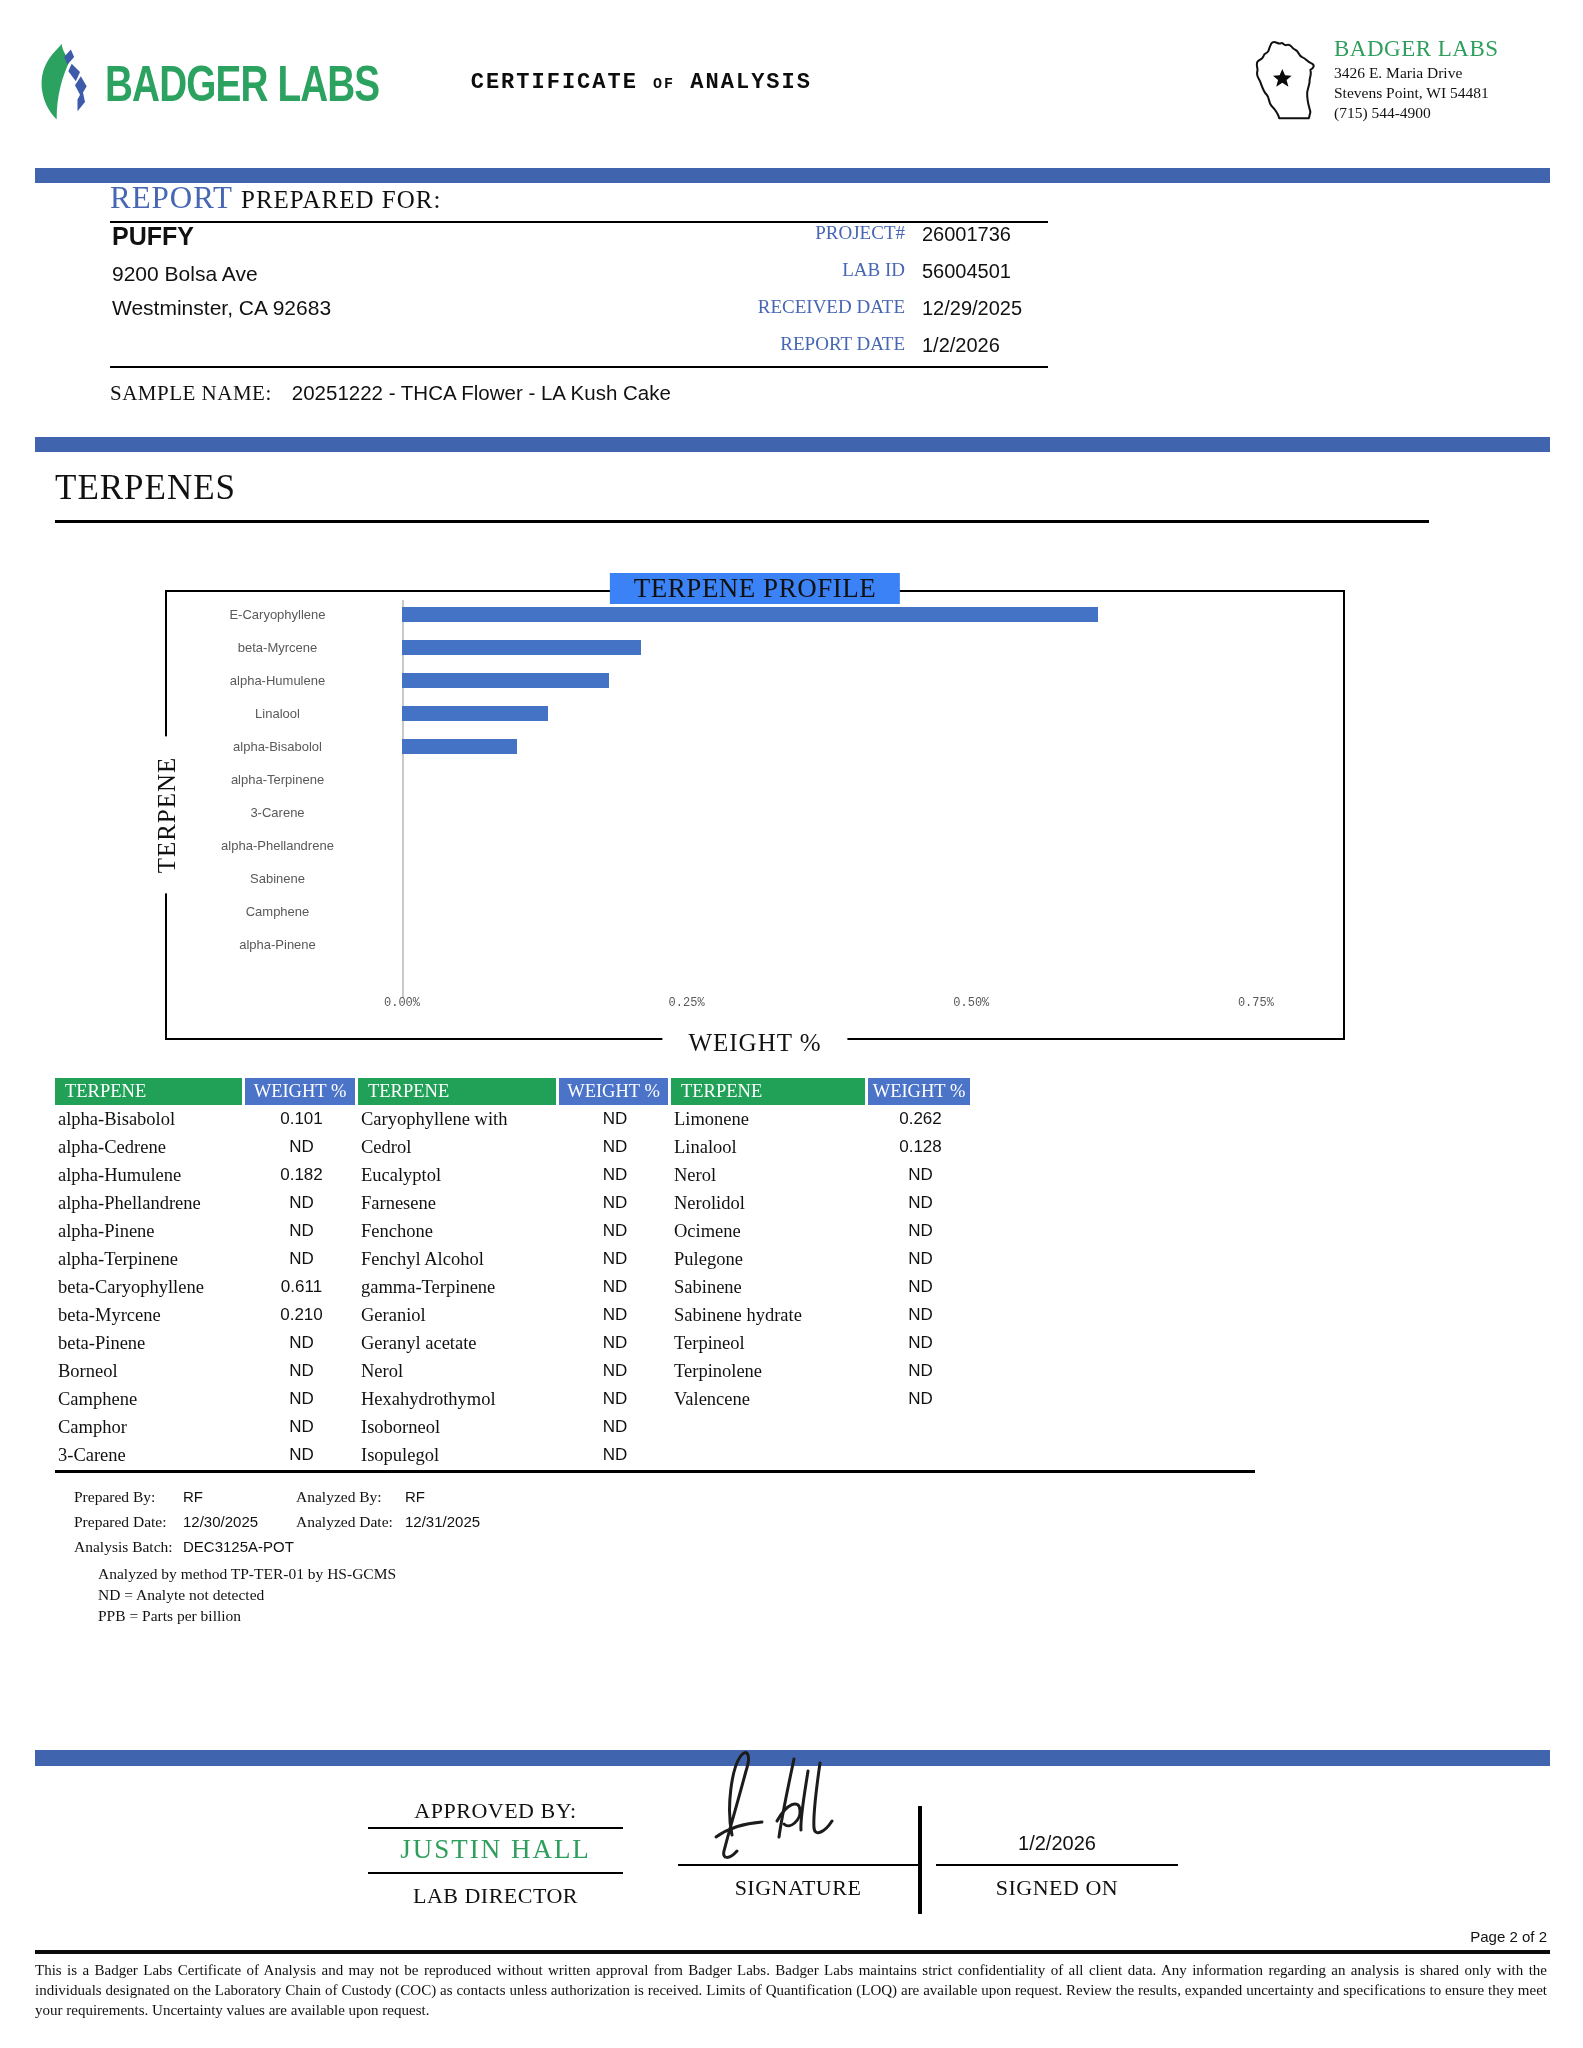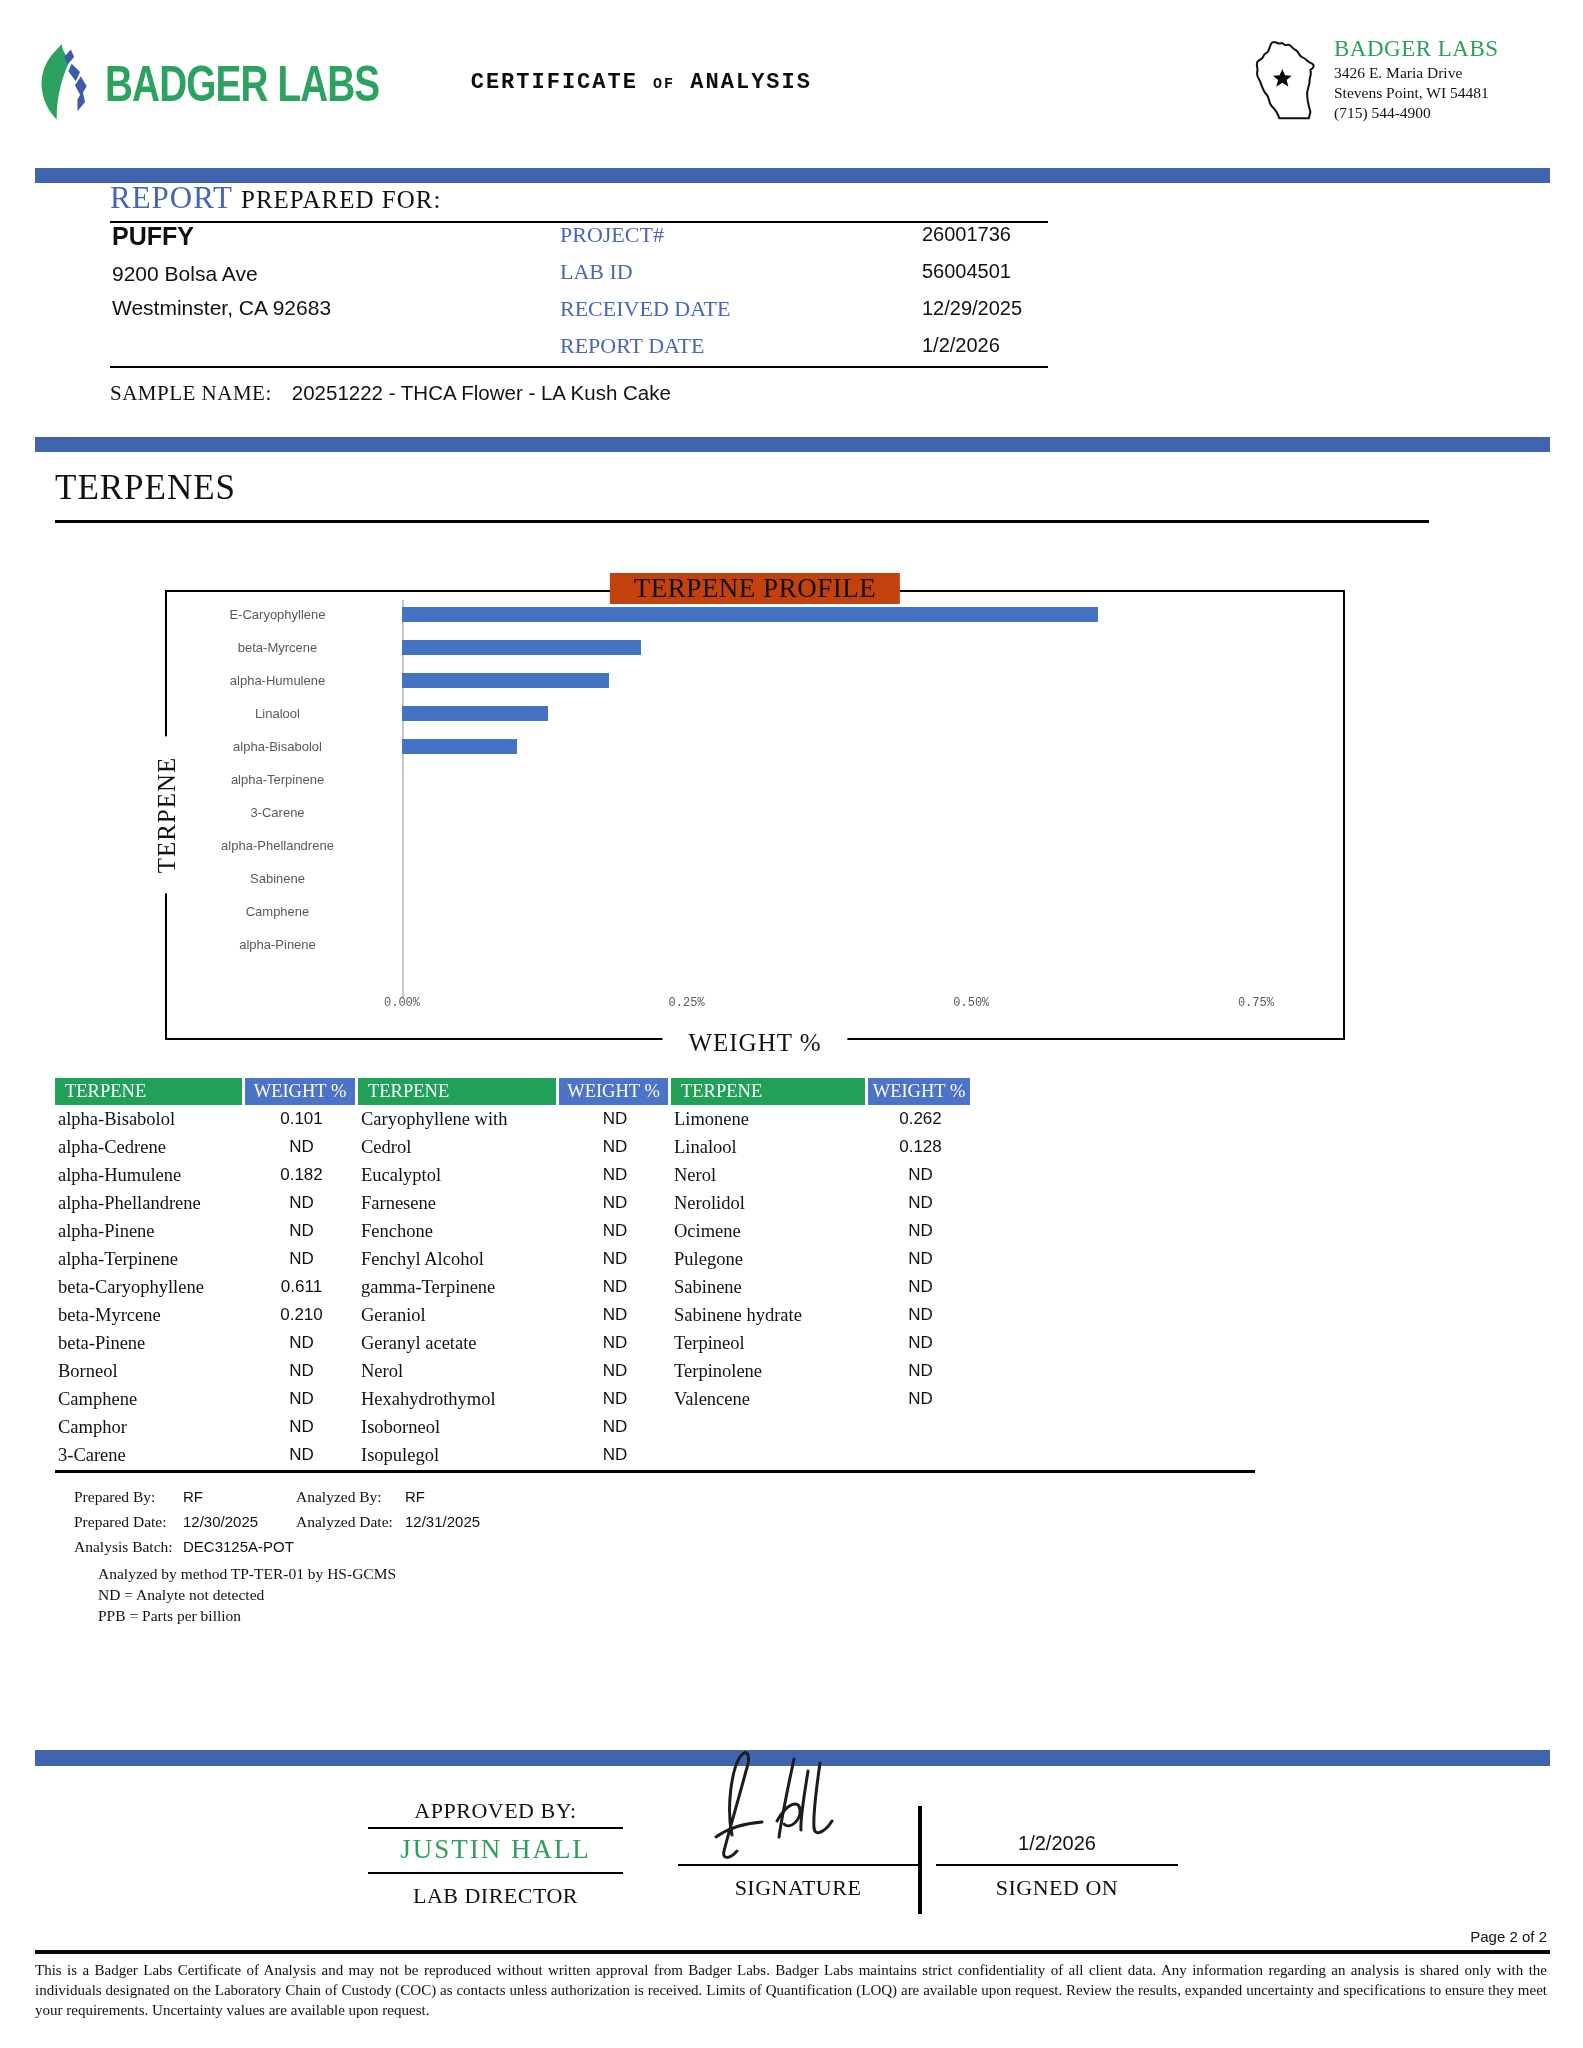--- a/index.html
+++ b/index.html
@@ -24,33 +24,33 @@
 
   
   #report-head{position:absolute;top:180px;left:110px;width:938px;border-bottom:2.5px solid #000;padding-bottom:5px;}
   .rep-accent{color:var(--label-blue);font-size:31px;letter-spacing:1px;}
   .rep-rest{font-size:25px;letter-spacing:1px;margin-left:8px;}
   #client{position:absolute;top:222px;left:112px;}
   .client-name{font-family:"Liberation Sans",sans-serif;font-weight:700;font-size:25px;margin-bottom:9px;}
   .client-line{font-family:"Liberation Sans",sans-serif;font-size:21px;margin-bottom:7px;line-height:27px;}
   #fields{position:absolute;top:222px;left:560px;width:480px;}
   .field-row{display:flex;height:37px;align-items:flex-start;}
-  .field-label{width:345px;color:var(--label-blue);font-size:22px;}
+  .field-label{width:345px;text-align:right;color:var(--label-blue);font-size:19px;}
   .field-value{font-family:"Liberation Sans",sans-serif;font-size:20px;padding-left:17px;padding-top:1px;}
   #sample{position:absolute;top:366px;left:110px;width:938px;border-top:2.5px solid #000;padding-top:13px;}
   .sample-label{font-size:21px;letter-spacing:.5px;}
   .sample-value{font-family:"Liberation Sans",sans-serif;font-size:20.5px;margin-left:16px;}
 
   
   #terpenes-title{position:absolute;top:468px;left:55px;width:1374px;border-bottom:3px solid #000;
                   padding-bottom:12px;font-size:35px;letter-spacing:1px;}
 
   
   #chart{position:absolute;top:590px;left:165px;width:1180px;height:450px;border:2px solid #000;box-sizing:border-box;}
-  .chart-title{position:absolute;top:-19px;left:50%;transform:translateX(-50%);background:#c2410c;
+  .chart-title{position:absolute;top:-19px;left:50%;transform:translateX(-50%);background:#3b82f6;
                padding:0 24px;font-size:27px;letter-spacing:.5px;white-space:nowrap;}
   .chart-ylabel{position:absolute;left:0;top:50%;transform:translate(-50%,-50%) rotate(-90deg);
                 background:#fff;padding:0 20px;font-size:25px;letter-spacing:1px;}
   .chart-xlabel{position:absolute;bottom:-19px;left:50%;transform:translateX(-50%);background:#fff;
                 padding:0 26px;font-size:25px;letter-spacing:1px;}
   .chart-rows{position:absolute;top:6px;left:0;right:0;}
   .chart-row{display:flex;height:33px;align-items:center;}
   .chart-cat{width:235px;box-sizing:border-box;padding-right:14px;text-align:center;
              font-family:"Liberation Sans",sans-serif;font-size:13px;color:var(--chart-text);}
   .chart-track{flex:1;position:relative;height:15px;}

